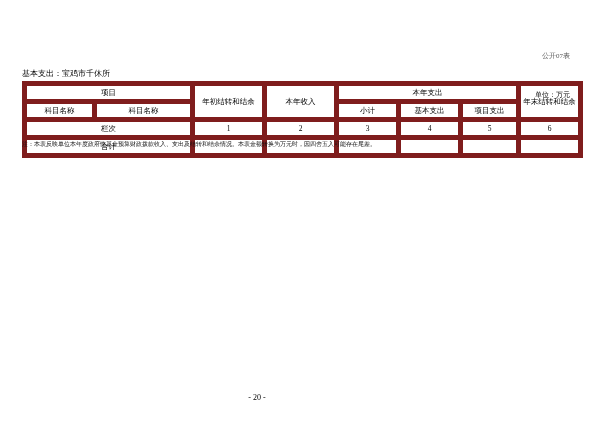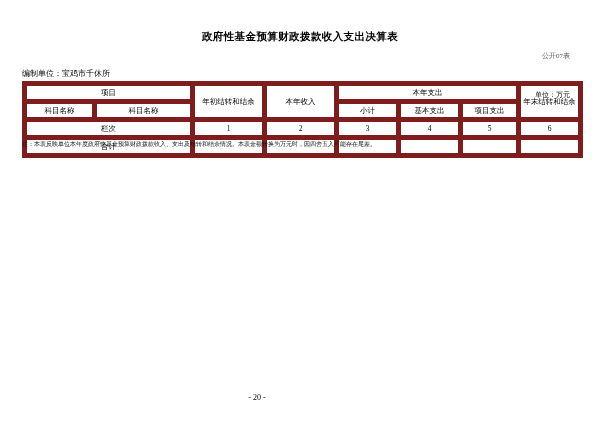--- a/index.html
+++ b/index.html
@@ -88,26 +88,25 @@
     width: 514px;
     text-align: center;
     font-size: 8px;
   }
 </style>
 </head>
 <body>
 
 <div class="page">
 
-  <div class="title">政府性基金预算财政拨款收入支出决算表</div>
 
   <div class="form-code">公开07表</div>
 
   <div class="meta-left">
-    <span>编制单位：</span><span>宝鸡市千休所</span>
+    <span>基本支出：</span><span>宝鸡市千休所</span>
   </div>
 
   <div class="meta-right">单位：万元</div>
 
   <table class="main">
     <colgroup>
       <col style="width:70px">
       <col style="width:98px">
       <col style="width:72px">
       <col style="width:72px">

